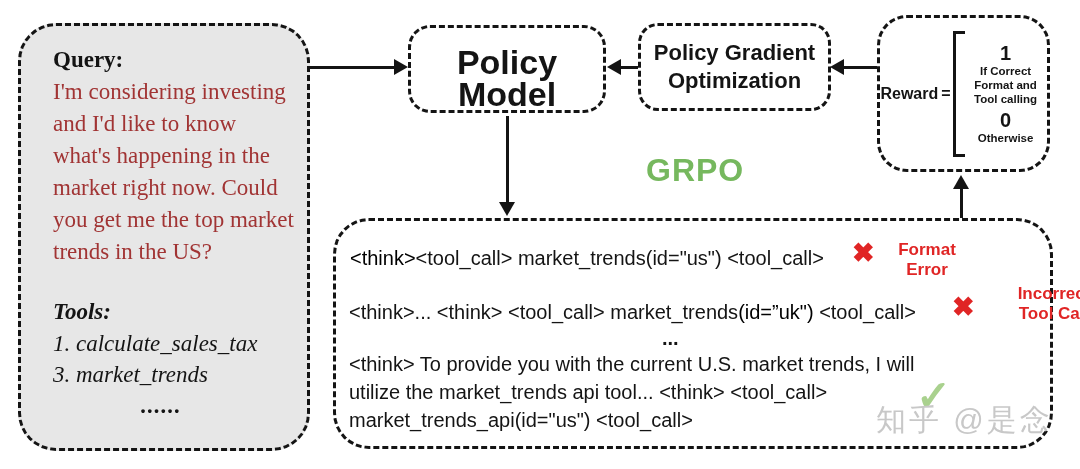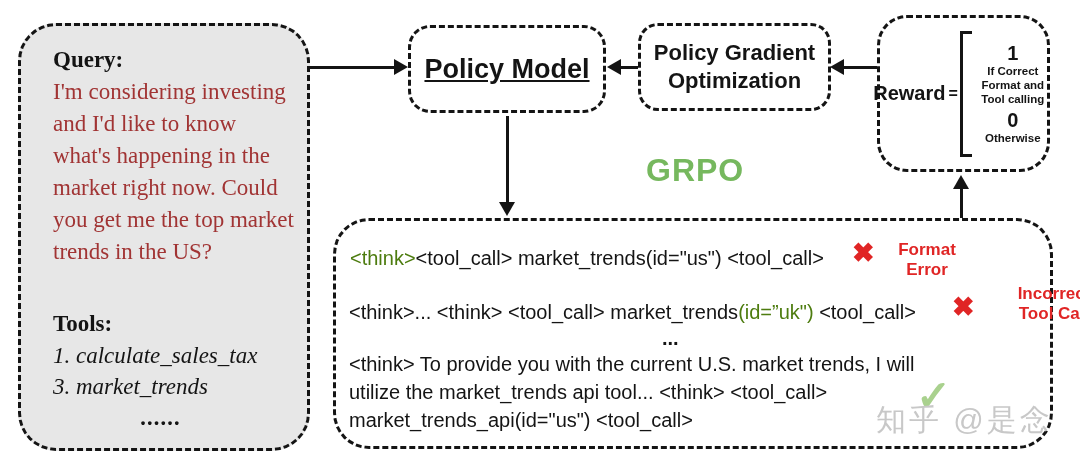--- a/index.html
+++ b/index.html
@@ -6,53 +6,53 @@
   .canvas{position:relative;width:1080px;height:469px;background:#fff;overflow:hidden;
           font-family:"Liberation Sans",sans-serif;color:#141414;}
   .box{position:absolute;border:3px dashed #141414;box-sizing:border-box;background:#fff;}
 
   
   .query-panel{left:18px;top:23px;width:292px;height:428px;border-radius:38px;
                background:#e7e7e7;padding:18px 10px 0 32px;
                font-family:"Liberation Serif",serif;font-size:23px;line-height:32px;}
   .query-title{font-weight:bold;}
   .query-question{color:#a13434;}
-  .tools-title{font-weight:bold;margin-top:40px;}
+  .tools-title{font-weight:bold;margin-top:28px;font-style:italic;}
   .tools-list{font-style:italic;line-height:31px;}
   .tools-ellipsis{font-weight:bold;margin-left:88px;letter-spacing:1px;}
 
   
   .policy-model{left:408px;top:25px;width:198px;height:88px;border-radius:22px;
-                display:flex;align-items:center;justify-content:center;text-align:center;
-                font-size:27px;font-weight:600;line-height:32px;text-decoration:underline;}
+                display:flex;align-items:flex-end;justify-content:center;text-align:center;
+                font-size:34px;font-weight:600;line-height:32px;}
   .policy-gradient{left:638px;top:23px;width:193px;height:88px;border-radius:20px;
                 display:flex;align-items:center;justify-content:center;text-align:center;
                 font-size:22px;font-weight:600;line-height:28px;}
 
   
   .reward-box{left:877px;top:15px;width:173px;height:157px;border-radius:30px;
               display:flex;align-items:center;justify-content:center;padding:0 2px;}
-  .reward-label{font-weight:bold;font-size:20px;white-space:nowrap;}
+  .reward-label{font-weight:bold;font-size:16px;white-space:nowrap;}
   .reward-eq{font-weight:bold;font-size:16px;margin:0 2px 0 3px;}
   .reward-bracket{width:9px;height:120px;border-left:3px solid #141414;
                   border-top:3px solid #141414;border-bottom:3px solid #141414;flex:none;}
   .reward-cases{display:flex;flex-direction:column;align-items:center;width:94px;}
   .case-val{font-size:20px;font-weight:bold;line-height:22px;}
   .case-cond{font-size:11.5px;font-weight:bold;text-align:center;line-height:14px;width:82px;}
   .case-val.second{margin-top:3px;}
 
   
   .grpo-label{position:absolute;left:646px;top:152px;font-size:32px;font-weight:600;
               color:#76b85e;letter-spacing:1px;}
 
   
   .rollout-box{left:333px;top:218px;width:720px;height:231px;border-radius:36px;font-size:20px;}
   .rollout-box > div{position:absolute;}
   .nowrap{white-space:nowrap;}
-  .red{color:#4d7c0f;}
+  .red{color:#000000;}
   .sample1{left:14px;top:26px;}
   .mark1{left:516px;top:16px;font-size:27px;font-weight:bold;color:#e02525;}
   .verdict1{left:553px;top:19px;width:76px;font-size:17px;font-weight:bold;color:#e02525;
             line-height:20px;text-align:center;}
   .sample2{left:13px;top:80px;}
   .mark2{left:616px;top:70px;font-size:27px;font-weight:bold;color:#e02525;}
   .verdict2{left:681px;top:63px;width:74px;font-size:17px;font-weight:bold;color:#e02525;
             line-height:20px;text-align:center;}
   .roll-ellipsis{left:326px;top:106px;font-weight:bold;}
   .sample3{left:13px;top:129px;line-height:28px;}

